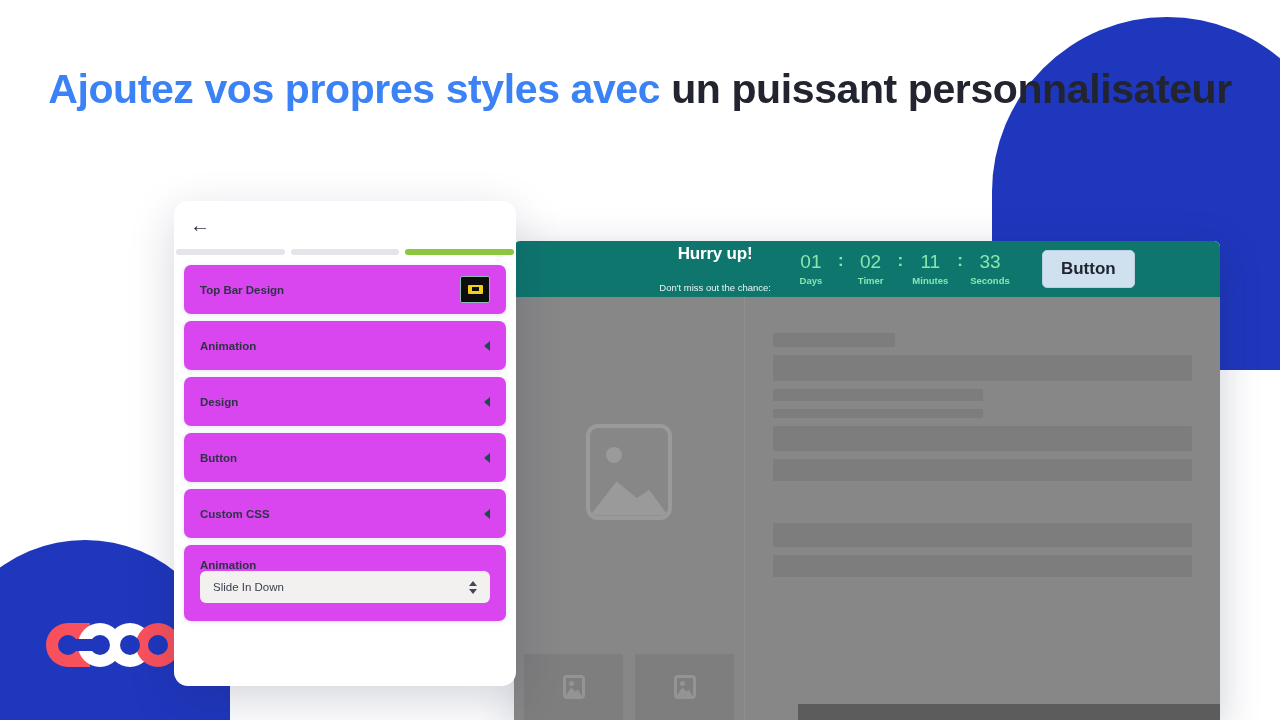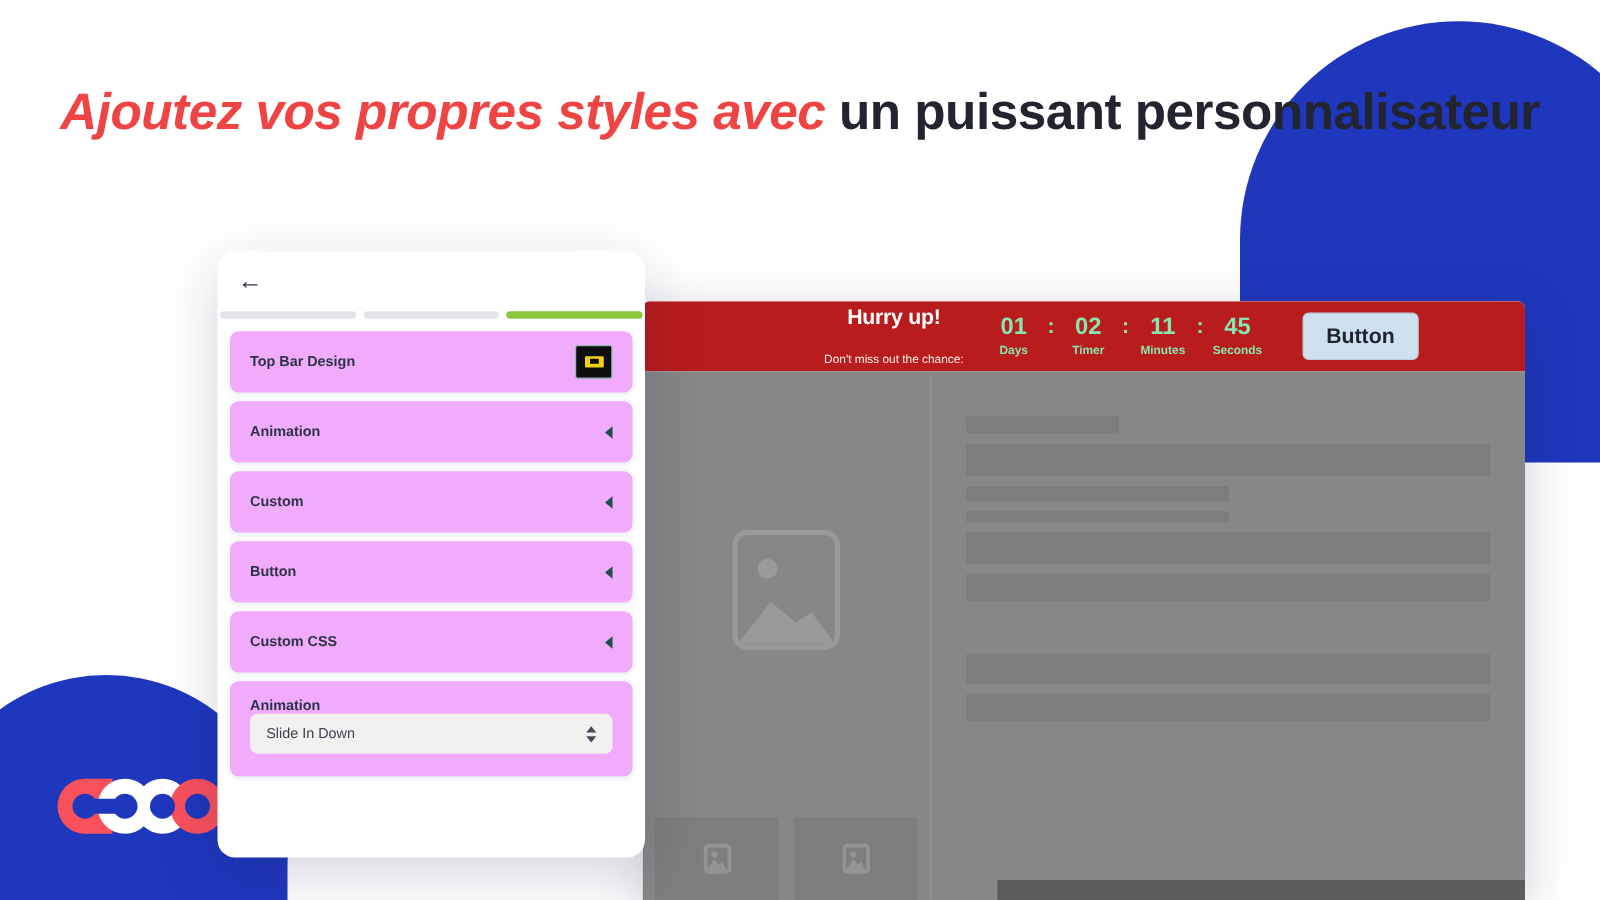--- a/index.html
+++ b/index.html
@@ -60,21 +60,21 @@
     left: 0; right: 0;
     top: 62px;
     text-align: center;
     font-size: 41px;
     font-weight: bold;
     line-height: 1.35;
     letter-spacing: -0.4px;
     color: #222430;
     z-index: 5;
   }
-  .headline .accent { color: #ef4444; font-style: italic; }
+  .headline .accent { color: #3b82f6; }
 
   
   .logo {
     position: absolute;
     left: 42px;
     top: 622px;
     width: 150px;
     height: 46px;
     z-index: 8;
   }
@@ -89,21 +89,21 @@
     background: #fdfdfd;
     border-radius: 6px 6px 0 0;
     overflow: hidden;
     box-shadow: 0 10px 40px rgba(20,30,70,0.22);
     z-index: 6;
   }
 
   .topbar {
     position: relative;
     height: 56px;
-    background: #b91c1c;
+    background: #0f766e;
     display: flex;
     align-items: center;
     justify-content: center;
     gap: 18px;
     padding-left: 60px;
   }
   .hurry {
     text-align: center;
     color: #ffffff;
     line-height: 1.15;
@@ -123,21 +123,21 @@
     display: flex;
     align-items: flex-start;
     gap: 4px;
   }
   .cunit {
     text-align: center;
     min-width: 44px;
   }
   .cnum {
     font-size: 19px;
-    font-weight: bold;
+    font-weight: normal;
     color: #86e6b0;
     line-height: 1.1;
   }
   .clab {
     font-size: 9.5px;
     font-weight: bold;
     color: #86e6b0;
     margin-top: 3px;
   }
   .csep {
@@ -299,21 +299,21 @@
 
   .panel-body {
     flex: 1;
     padding: 10px 10px 0 10px;
     display: flex;
     flex-direction: column;
     gap: 7px;
     overflow: hidden;
   }
   .card {
-    background: #f0abfc;
+    background: #d946ef;
     border-radius: 7px;
     box-shadow: 0 1px 5px rgba(40,60,120,0.13);
     display: flex;
     align-items: center;
     justify-content: space-between;
     padding: 0 16px;
     height: 49px;
     flex: none;
     cursor: pointer;
   }
@@ -443,21 +443,21 @@
           <div class="cnum">02</div>
           <div class="clab">Timer</div>
         </div>
         <div class="csep">:</div>
         <div class="cunit">
           <div class="cnum">11</div>
           <div class="clab">Minutes</div>
         </div>
         <div class="csep">:</div>
         <div class="cunit">
-          <div class="cnum">45</div>
+          <div class="cnum">33</div>
           <div class="clab">Seconds</div>
         </div>
       </div>
 
       <button class="cta-button">Button</button>
     </div>
 
     <div class="skeleton">
       <div class="sk-left">
         <div class="sk-hero">
@@ -515,21 +515,21 @@
             <span class="swatch-inner"></span>
           </span>
       </div>
 
       <div class="card">
         <span class="card-label">Animation</span>
         <span class="chev"></span>
       </div>
 
       <div class="card">
-        <span class="card-label">Custom</span>
+        <span class="card-label">Design</span>
         <span class="chev"></span>
       </div>
 
       <div class="card">
         <span class="card-label">Button</span>
         <span class="chev"></span>
       </div>
 
       <div class="card">
         <span class="card-label">Custom CSS</span>

